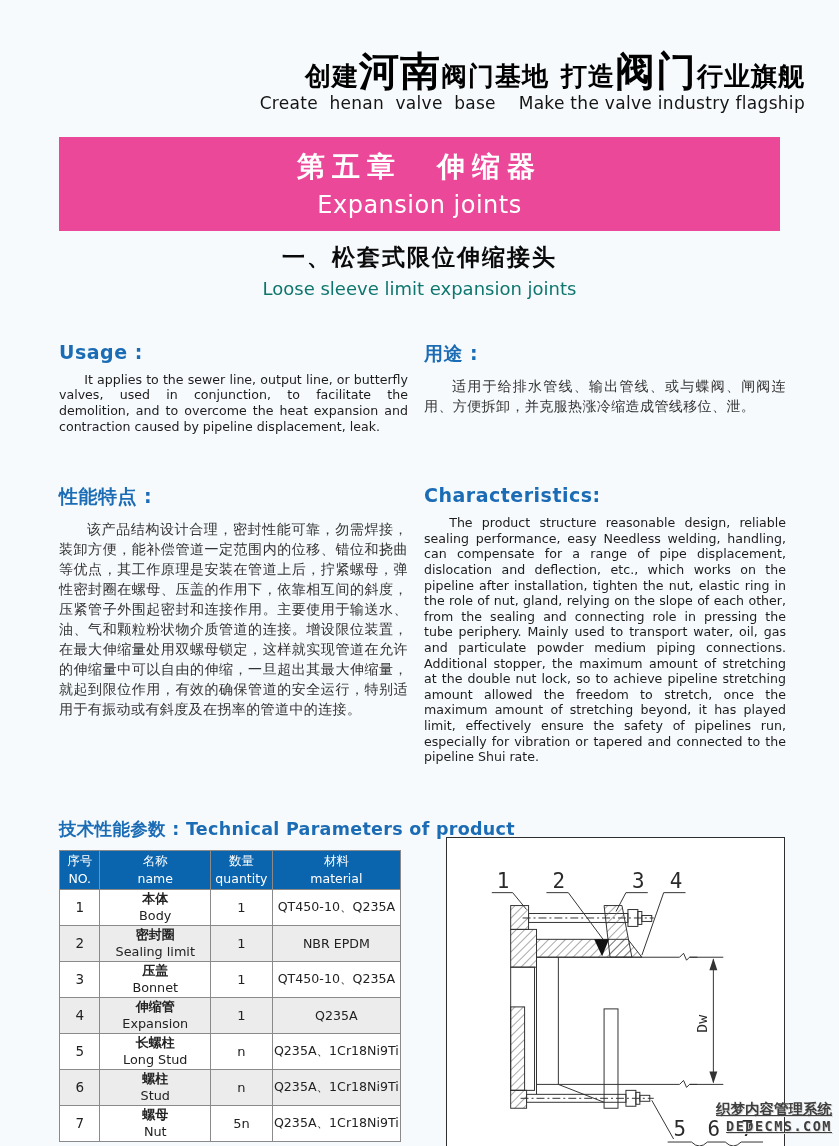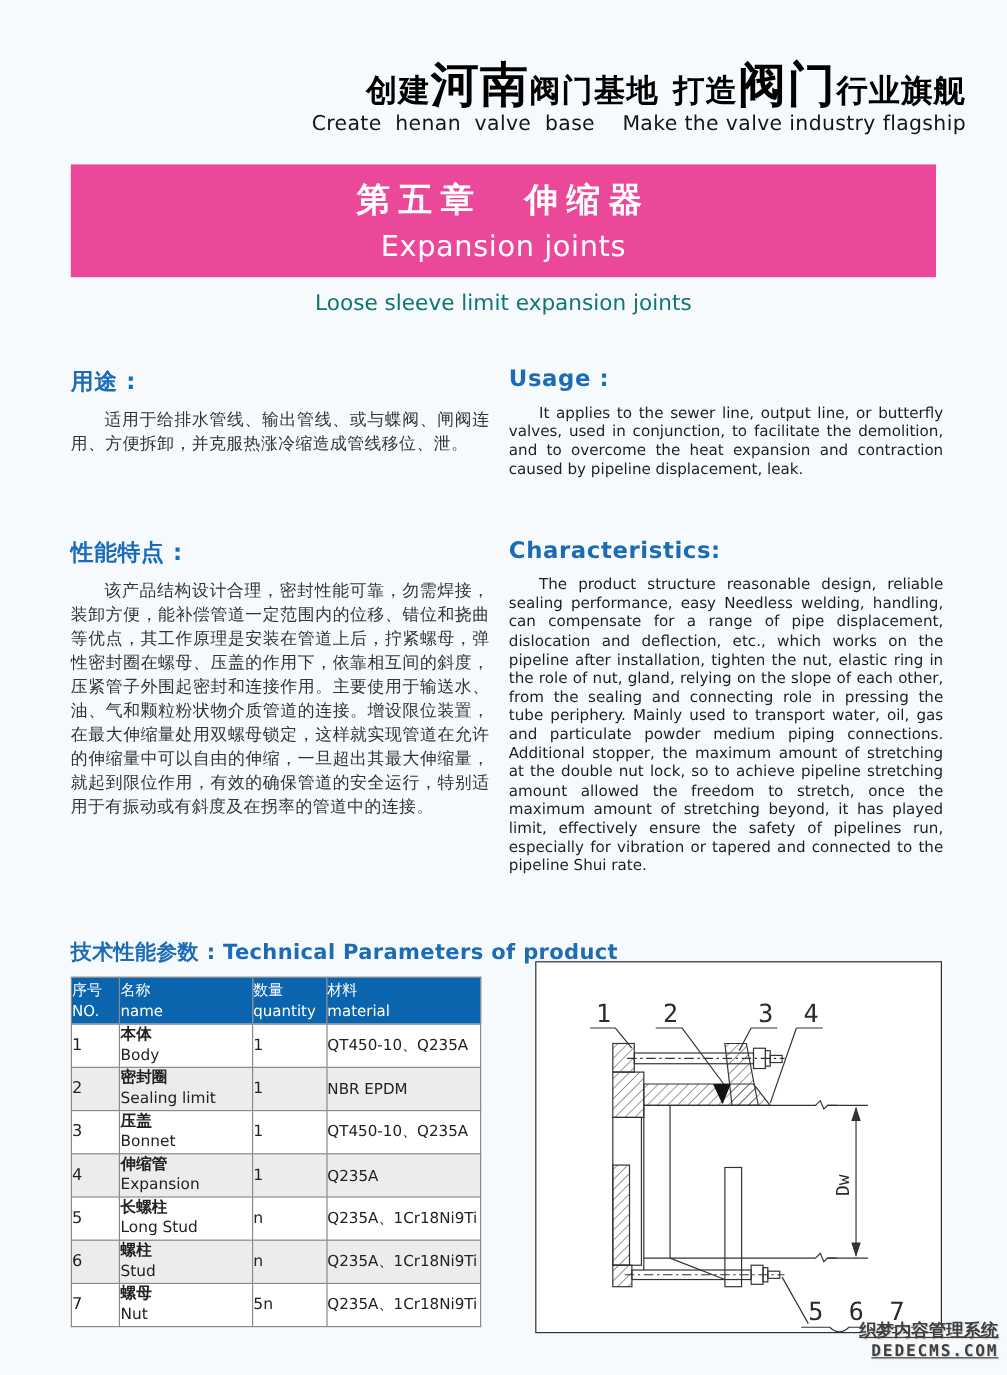--- a/index.html
+++ b/index.html
@@ -26,21 +26,21 @@
   .cols{display:grid;grid-template-columns:349px 1fr;column-gap:16px;margin:42px 53px 0 59px;}
   .blk{align-self:start;}
   .row2{margin-top:50px;}
   .blk-title{color:#1b6cb5;font-weight:bold;font-size:19px;margin-bottom:9px;letter-spacing:.5px;}
   .zh-body{font-size:14px;line-height:20px;text-align:justify;text-indent:2em;color:#333;letter-spacing:.4px;font-weight:500;}
   .en-body{font-size:12.6px;line-height:15.6px;text-align:justify;text-indent:2em;color:#1d1d1d;}
   
   .params-title{margin:52px 0 0 59px;color:#1b6cb5;font-weight:bold;font-size:17.5px;letter-spacing:.3px;}
   .bottom{display:flex;align-items:flex-start;margin:0 54px 0 59px;}
   table{border-collapse:collapse;width:345px;margin-top:9px;background:#fff;}
-  th,td{border:1px solid #8a8a8a;text-align:left;padding:0;}
+  th,td{border:1px solid #8a8a8a;text-align:center;padding:0;}
   thead th{background:#0a64ae;color:#fff;font-weight:normal;font-size:12.5px;line-height:1.45;height:38px;}
   tbody tr{height:36px;}
   tbody tr:nth-child(even){background:#ececec;}
   .cell-no{font-size:13.5px;}
   .cell-zh{font-size:13px;font-weight:bold;color:#222;line-height:1.35;}
   .cell-en{font-size:12.8px;color:#222;line-height:1.3;}
   .cell-qty{font-size:13px;}
   .cell-mat{font-size:12.6px;}
   .drawing-box{width:337px;height:308px;background:#fff;border:1px solid #2f2f2f;margin-left:45px;margin-top:-4px;}
   .drawing-box svg{display:block;}
@@ -60,31 +60,32 @@
   </div>
   <div class="hdr-en">Create  henan  valve  base    Make the valve industry flagship</div>
 </div>
 
 <div class="banner">
   <div class="banner-zh">第五章　伸缩器</div>
   <div class="banner-en">Expansion joints</div>
 </div>
 
 <div class="section-title">
+  <div class="sec-zh">一、松套式限位伸缩接头</div>
   <div class="sec-en">Loose sleeve limit expansion joints</div>
 </div>
 
 <div class="cols">
+  <div class="blk">
+    <div class="blk-title">Usage :</div>
+    <div class="en-body">It applies to the sewer line, output line, or butterfly valves, used in conjunction, to facilitate the demolition, and to overcome the heat expansion and contraction caused by pipeline displacement, leak.</div>
+  </div>
   <div class="blk">
     <div class="blk-title">用途 :</div>
     <div class="zh-body">适用于给排水管线、输出管线、或与蝶阀、闸阀连用、方便拆卸，并克服热涨冷缩造成管线移位、泄。</div>
-  </div>
-  <div class="blk">
-    <div class="blk-title">Usage :</div>
-    <div class="en-body">It applies to the sewer line, output line, or butterfly valves, used in conjunction, to facilitate the demolition, and to overcome the heat expansion and contraction caused by pipeline displacement, leak.</div>
   </div>
   <div class="blk row2">
     <div class="blk-title">性能特点 :</div>
     <div class="zh-body">该产品结构设计合理，密封性能可靠，勿需焊接，装卸方便，能补偿管道一定范围内的位移、错位和挠曲等优点，其工作原理是安装在管道上后，拧紧螺母，弹性密封圈在螺母、压盖的作用下，依靠相互间的斜度，压紧管子外围起密封和连接作用。主要使用于输送水、油、气和颗粒粉状物介质管道的连接。增设限位装置，在最大伸缩量处用双螺母锁定，这样就实现管道在允许的伸缩量中可以自由的伸缩，一旦超出其最大伸缩量，就起到限位作用，有效的确保管道的安全运行，特别适用于有振动或有斜度及在拐率的管道中的连接。</div>
   </div>
   <div class="blk row2">
     <div class="blk-title">Characteristics:</div>
     <div class="en-body">The product structure reasonable design, reliable sealing performance, easy Needless welding, handling, can compensate for a range of pipe displacement, dislocation and deflection, etc., which works on the pipeline after installation, tighten the nut, elastic ring in the role of nut, gland, relying on the slope of each other, from the sealing and connecting role in pressing the tube periphery. Mainly used to transport water, oil, gas and particulate powder medium piping connections. Additional stopper, the maximum amount of stretching at the double nut lock, so to achieve pipeline stretching amount allowed the freedom to stretch, once the maximum amount of stretching beyond, it has played limit, effectively ensure the safety of pipelines run, especially for vibration or tapered and connected to the pipeline Shui rate.</div>
   </div>
 </div>

